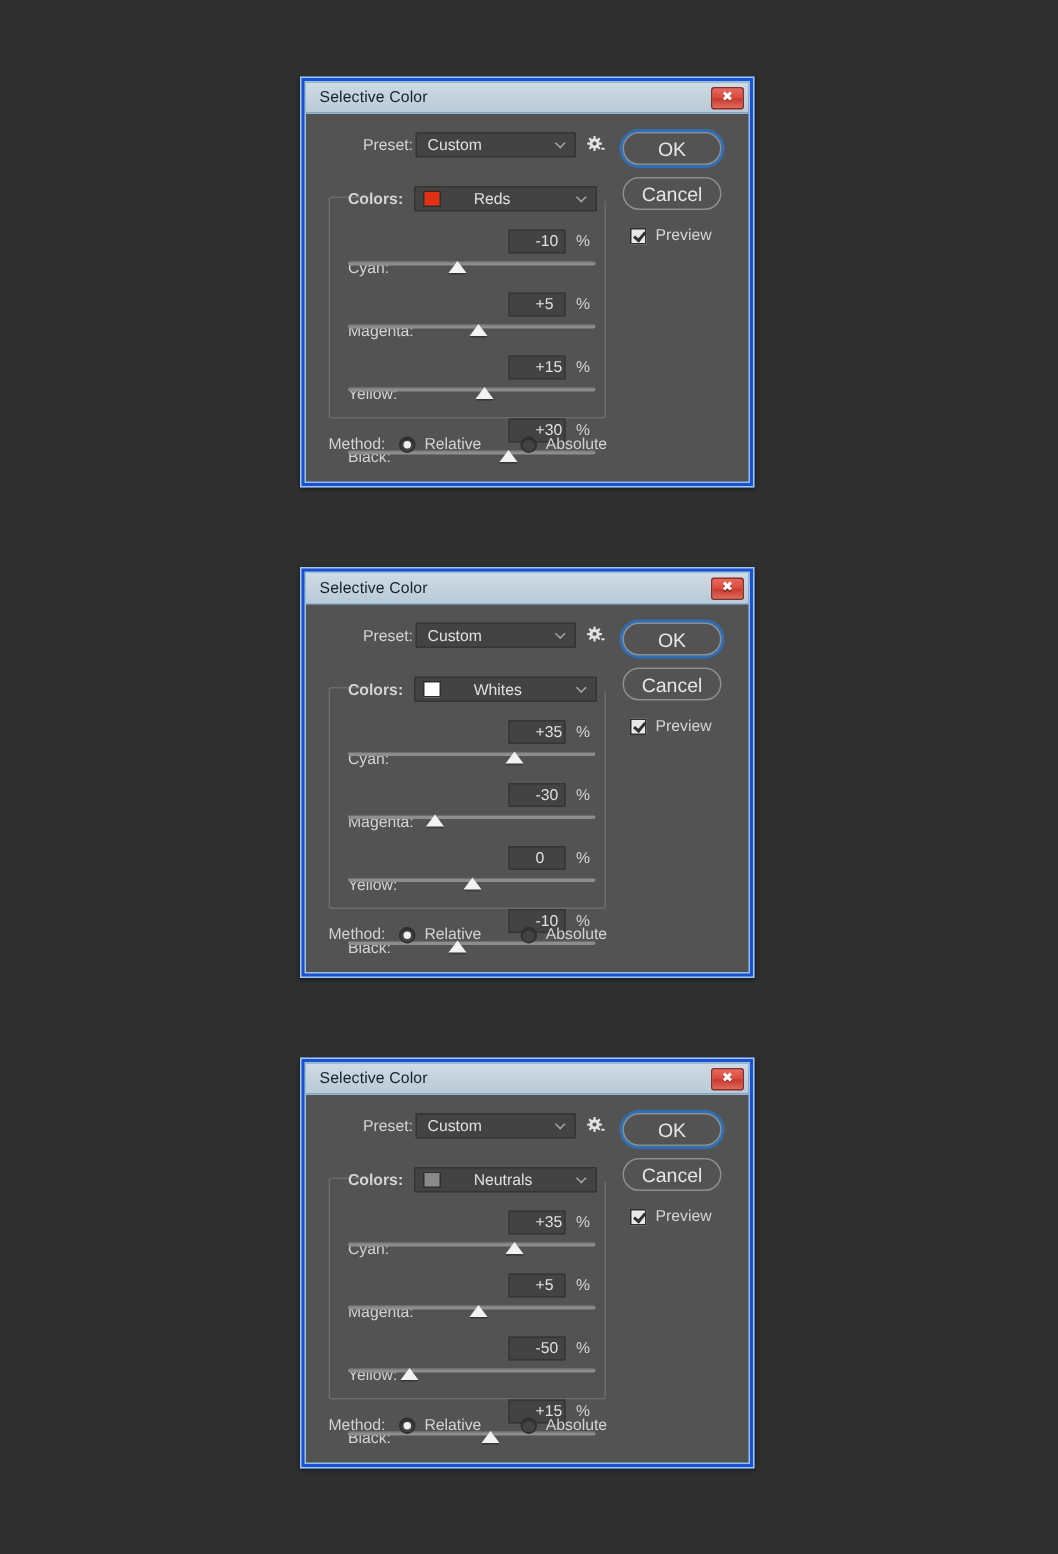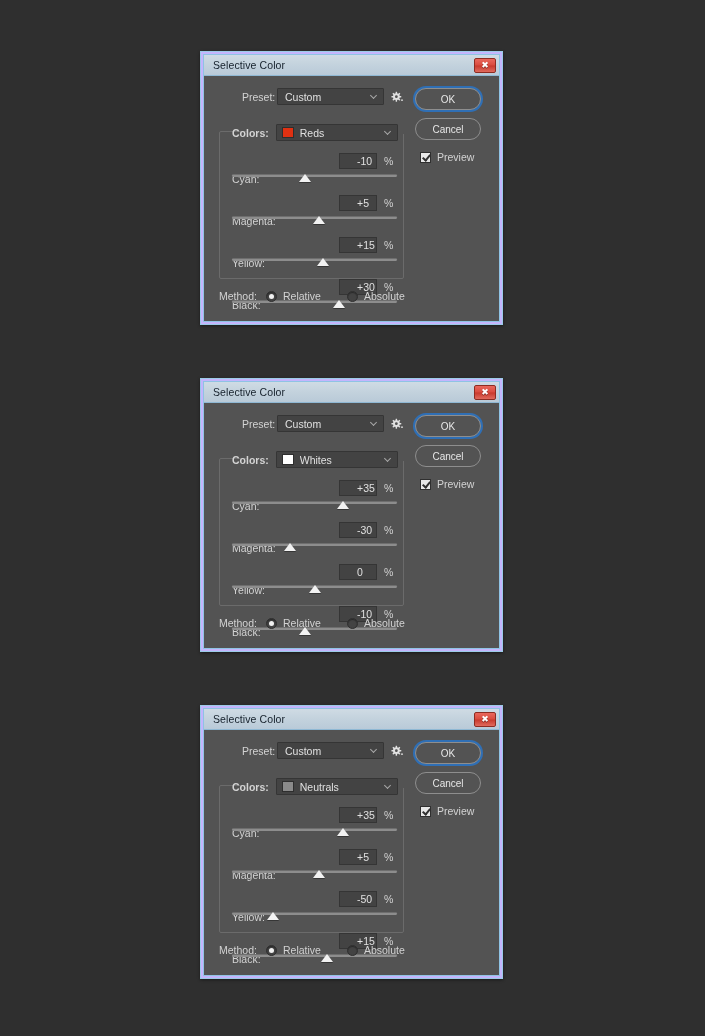--- a/index.html
+++ b/index.html
@@ -12,21 +12,21 @@
     height: 1036px;
     position: relative;
     font-family: "Liberation Sans", sans-serif;
     overflow: hidden;
   }
 
   
   .dialog {
     position: absolute;
     width: 303px;
-    background: #c4b5fd;
+    background: #1d4ed8;
     border: 1px solid #9ccbe8;
     box-sizing: border-box;
     box-shadow: 0 1px 3px rgba(0,0,0,0.45);
   }
   .dialog-inner {
     margin: 2px;
     background: #535353;
     border: 1px solid #8fc3e4;
     box-sizing: border-box;
   }
@@ -171,20 +171,21 @@
     position: absolute;
     left: 28px;
     top: 48px;
     display: flex;
     align-items: center;
   }
   .lbl-colors { margin-right: 7px; font-weight: bold; }
   .combo-colors {
     width: 122px;
     padding-left: 5px;
+    gap: 16px;
   }
   .swatch {
     width: 12px;
     height: 11px;
     margin-right: 6px;
     border: 1px solid #2e2e2e;
     box-sizing: border-box;
     flex-shrink: 0;
   }
 
@@ -306,21 +307,21 @@
     top: 12px;
     width: 74px;
   }
   .btn {
     width: 66px;
     height: 22px;
     border-radius: 11px;
     border: 1px solid #8e8e8e;
     background: #535353;
     color: #e6e6e6;
-    font-size: 10px;
+    font-size: 13px;
     font-family: "Liberation Sans", sans-serif;
     display: flex;
     align-items: center;
     justify-content: center;
     cursor: pointer;
     box-sizing: border-box;
   }
   .btn-ok {
     box-shadow: 0 0 0 2px #2f6fb5;
     margin-bottom: 8px;

